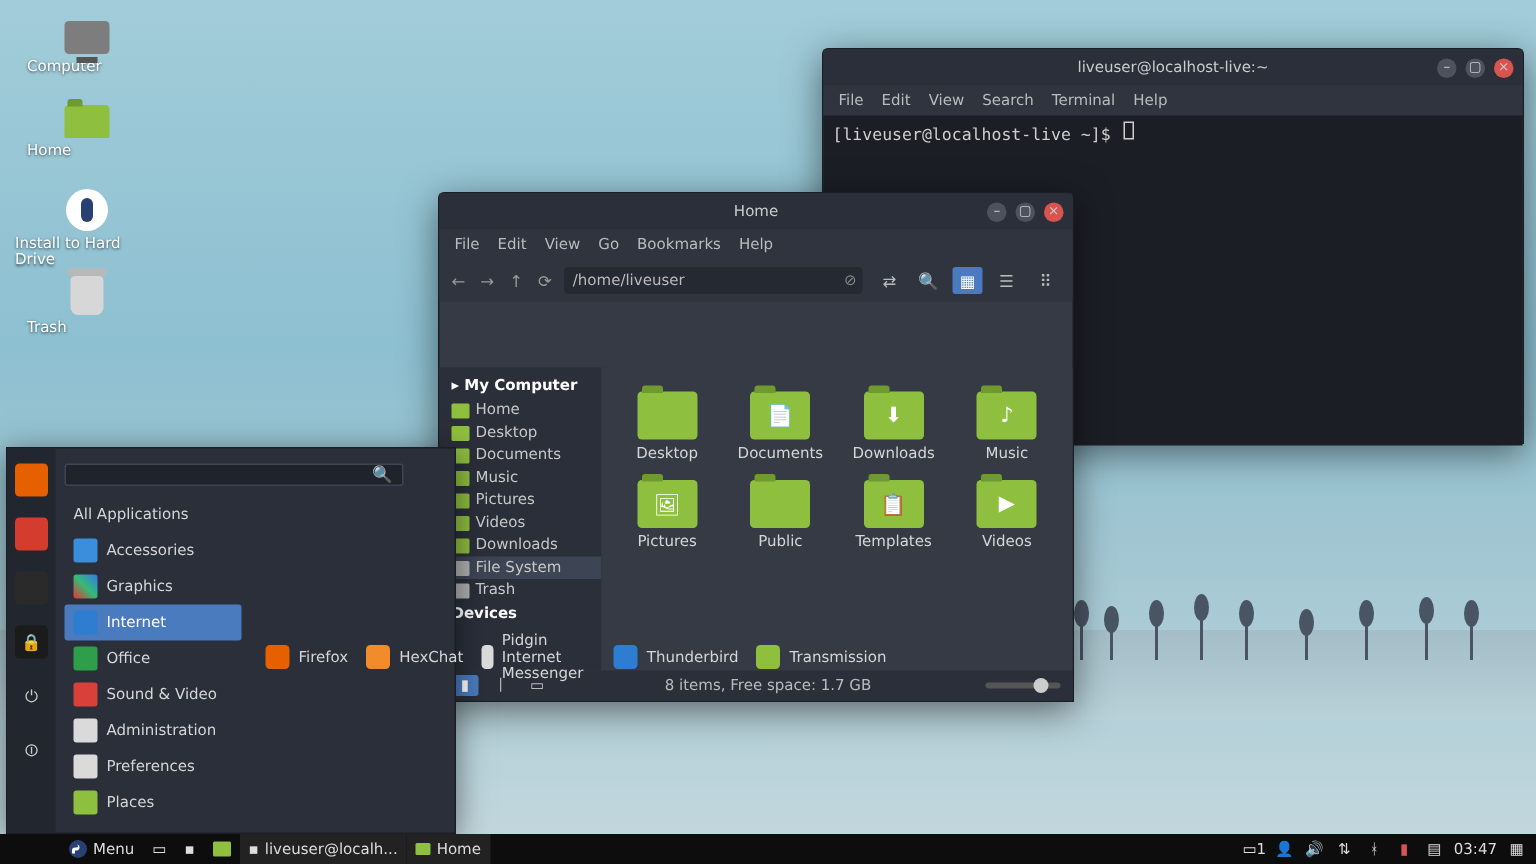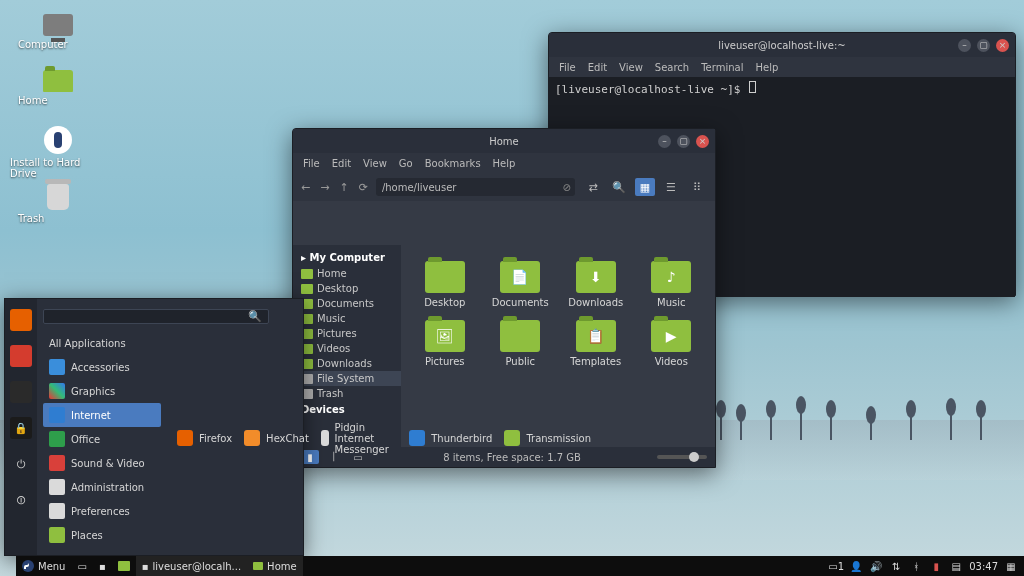--- a/index.html
+++ b/index.html
@@ -18,21 +18,21 @@
   .glyph.computer { background: #7d7d7d; border-radius: 3px; position: relative; width:30px; height:22px;}
   .glyph.computer::after { content:""; position:absolute; bottom:-6px; left:8px; width:14px; height:4px; background:#555;}
   .glyph.home { background:#8fbf3f; border-radius:3px 3px 1px 1px; width:30px; height:22px; position:relative;}
   .glyph.home::before { content:""; position:absolute; top:-4px; left:2px; width:10px; height:5px; background:#6e9a2e; border-radius:2px 2px 0 0;}
   .glyph.install { background:#fff; border-radius:50%; width:28px; height:28px; position:relative;}
   .glyph.install::after{content:"";position:absolute;top:6px;left:10px;width:8px;height:16px;background:#294172;border-radius:4px;}
   .glyph.trash { width:22px; height:26px; background:#d7d7d7; border-radius:3px 3px 5px 5px; position:relative;}
   .glyph.trash::before{content:"";position:absolute;top:-5px;left:-2px;width:26px;height:5px;background:#b8b8b8;border-radius:2px;}
 
   
-  #panel { position: absolute; left:16px; right:0; bottom:0; height:20px; background:#0d0d0d; display:flex; align-items:center; color:#ddd; font-size:10px;}
+  #panel { position: absolute; left:0; right:0; bottom:0; height:20px; background:#0d0d0d; display:flex; align-items:center; color:#ddd; font-size:10px;padding-left:40px;}
   #panel .pbtn { height:20px; display:flex; align-items:center; padding:0 6px; cursor:pointer; gap:4px;}
   #panel .spacer { flex:1;}
   #panel .tray { display:flex; align-items:center; gap:6px; padding:0 6px;}
   .tray .ticon { width:14px; height:14px; display:inline-flex; align-items:center; justify-content:center;}
 
   
   .window { position:absolute; background:#353a45; border:1px solid #1b1e24; border-radius:4px 4px 0 0; box-shadow:0 6px 24px rgba(0,0,0,.5); }
   .titlebar { height:22px; background:#2a2f3a; display:flex; align-items:center; color:#ccc; font-size:10px; padding:12px 6px; position:relative;}
   .titlebar .title { position:absolute; left:0; right:0; text-align:center; pointer-events:none;}
   .wbtns { display:flex; gap:6px; margin-left:auto; z-index:2;}

